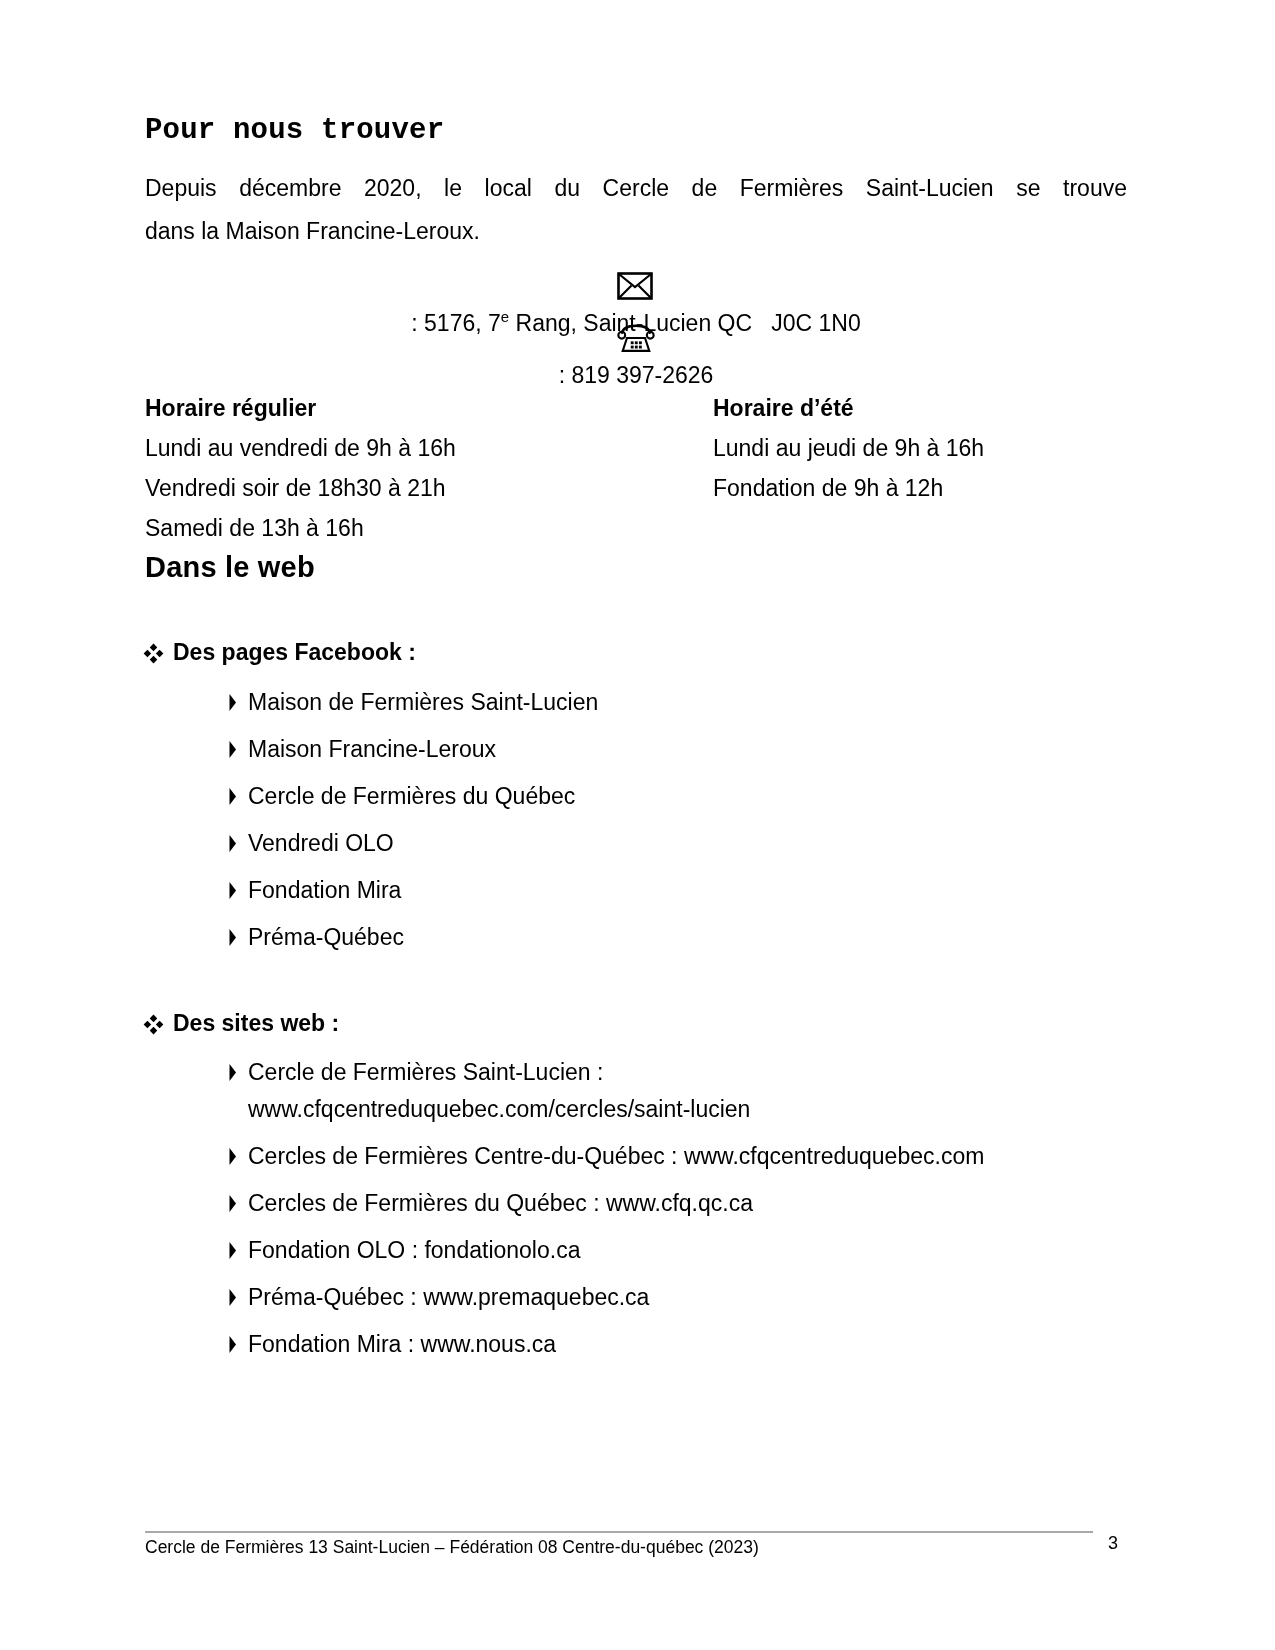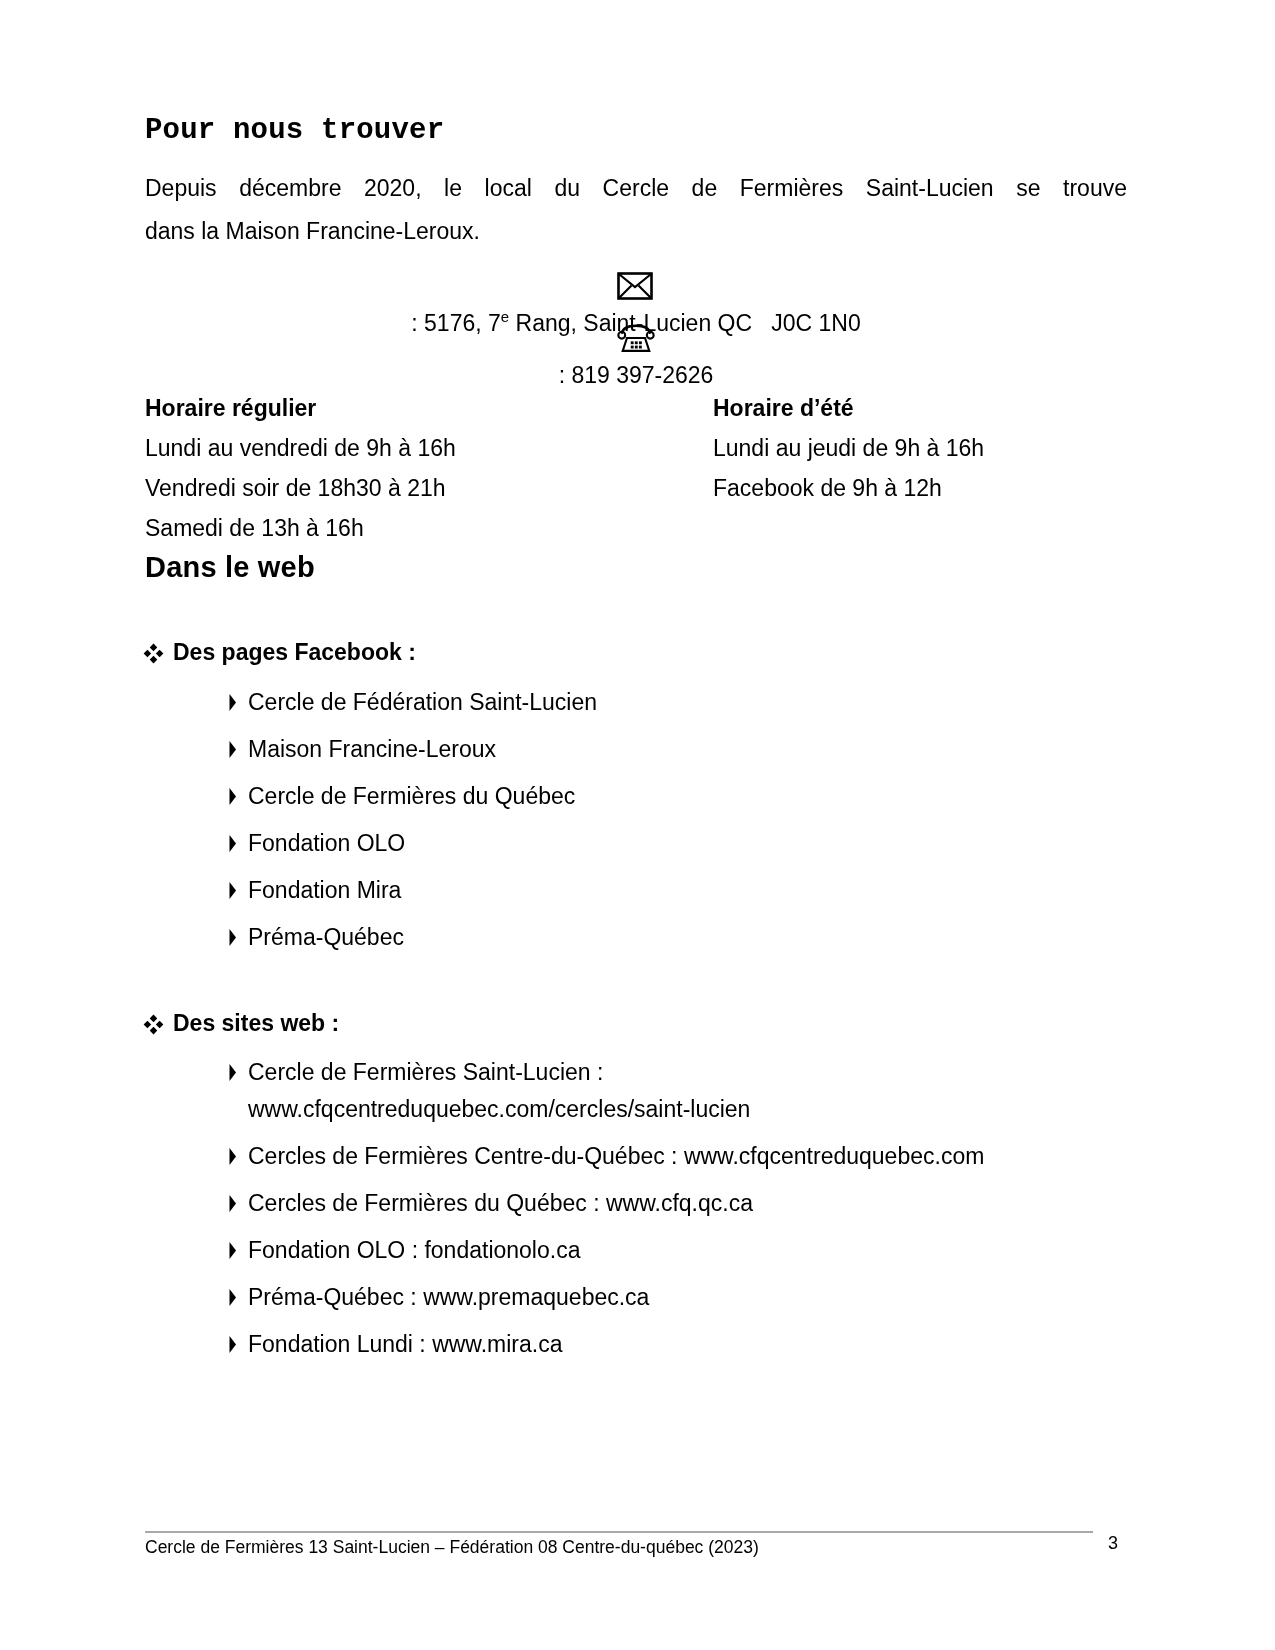--- a/index.html
+++ b/index.html
@@ -127,21 +127,21 @@
 
   <div class="sched-col abs" style="left:145px;">
     <div class="sched-title">Horaire régulier</div>
     <div>Lundi au vendredi de 9h à 16h</div>
     <div>Vendredi soir de 18h30 à 21h</div>
     <div>Samedi de 13h à 16h</div>
   </div>
   <div class="sched-col abs" style="left:713px;">
     <div class="sched-title">Horaire d’été</div>
     <div>Lundi au jeudi de 9h à 16h</div>
-    <div>Facebook de 9h à 12h</div>
+    <div>Fondation de 9h à 12h</div>
   </div>
 
   <h1 class="doc-h1 abs" style="left:145px; top:548px;">Dans le web</h1>
 
   <div class="section-heading abs" style="left:143px; top:637px;">
     <span class="diamond-box">
       <svg width="21" height="21" viewBox="0 0 20 20" aria-hidden="true">
         <path d="M10 0.5 L13.6 4.2 L10 7.9 L6.4 4.2 Z" fill="#000"></path>
         <path d="M4.2 6.4 L7.8 10 L4.2 13.6 L0.6 10 Z" fill="#000"></path>
         <path d="M15.8 6.4 L19.4 10 L15.8 13.6 L12.2 10 Z" fill="#000"></path>
@@ -151,21 +151,21 @@
     <span>Des pages Facebook :</span>
   </div>
 
   <ul class="doc-list abs" style="left:145px; top:684px;">
     <li>
       <span class="tri-box">
           <svg width="9" height="21" viewBox="0 0 9 21">
             <path d="M1.5 2 L8 10.5 L1.5 19 Z" fill="#000"></path>
           </svg>
         </span>
-      <span>Cercle de Fédération Saint-Lucien</span>
+      <span>Maison de Fermières Saint-Lucien</span>
     </li>
     <li>
       <span class="tri-box">
           <svg width="9" height="21" viewBox="0 0 9 21">
             <path d="M1.5 2 L8 10.5 L1.5 19 Z" fill="#000"></path>
           </svg>
         </span>
       <span>Maison Francine-Leroux</span>
     </li>
     <li>
@@ -175,21 +175,21 @@
           </svg>
         </span>
       <span>Cercle de Fermières du Québec</span>
     </li>
     <li>
       <span class="tri-box">
           <svg width="9" height="21" viewBox="0 0 9 21">
             <path d="M1.5 2 L8 10.5 L1.5 19 Z" fill="#000"></path>
           </svg>
         </span>
-      <span>Fondation OLO</span>
+      <span>Vendredi OLO</span>
     </li>
     <li>
       <span class="tri-box">
           <svg width="9" height="21" viewBox="0 0 9 21">
             <path d="M1.5 2 L8 10.5 L1.5 19 Z" fill="#000"></path>
           </svg>
         </span>
       <span>Fondation Mira</span>
     </li>
     <li>
@@ -255,21 +255,21 @@
           </svg>
         </span>
       <div>Préma-Québec : www.premaquebec.ca</div>
     </li>
     <li>
       <span class="tri-box">
           <svg width="9" height="21" viewBox="0 0 9 21">
             <path d="M1.5 2 L8 10.5 L1.5 19 Z" fill="#000"></path>
           </svg>
         </span>
-      <div>Fondation Lundi : www.mira.ca</div>
+      <div>Fondation Mira : www.nous.ca</div>
     </li>
   </ul>
 
   <div class="footer-line abs"></div>
   <div class="footer-text abs">Cercle de Fermières 13 Saint-Lucien – Fédération 08 Centre-du-québec (2023)</div>
   <div class="page-number abs">3</div>
 
 </div>
 
 </body></html>

